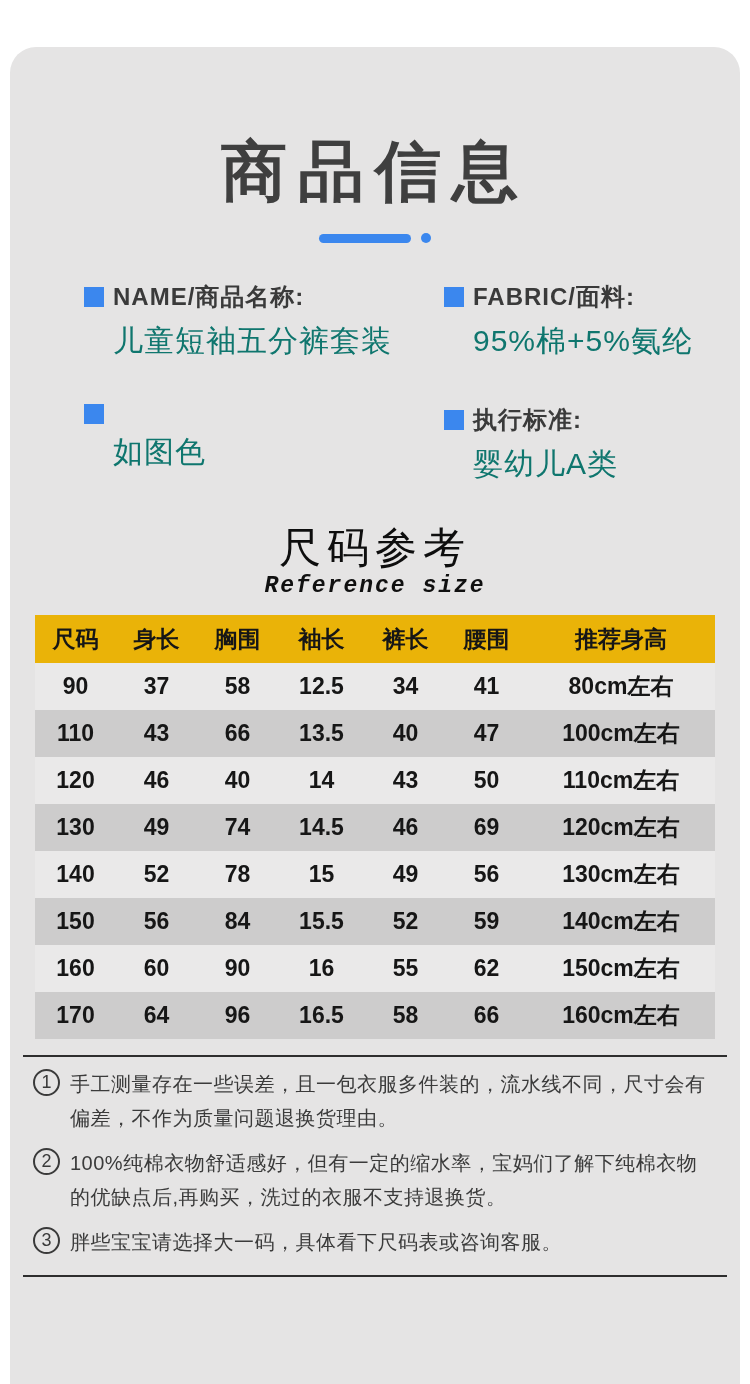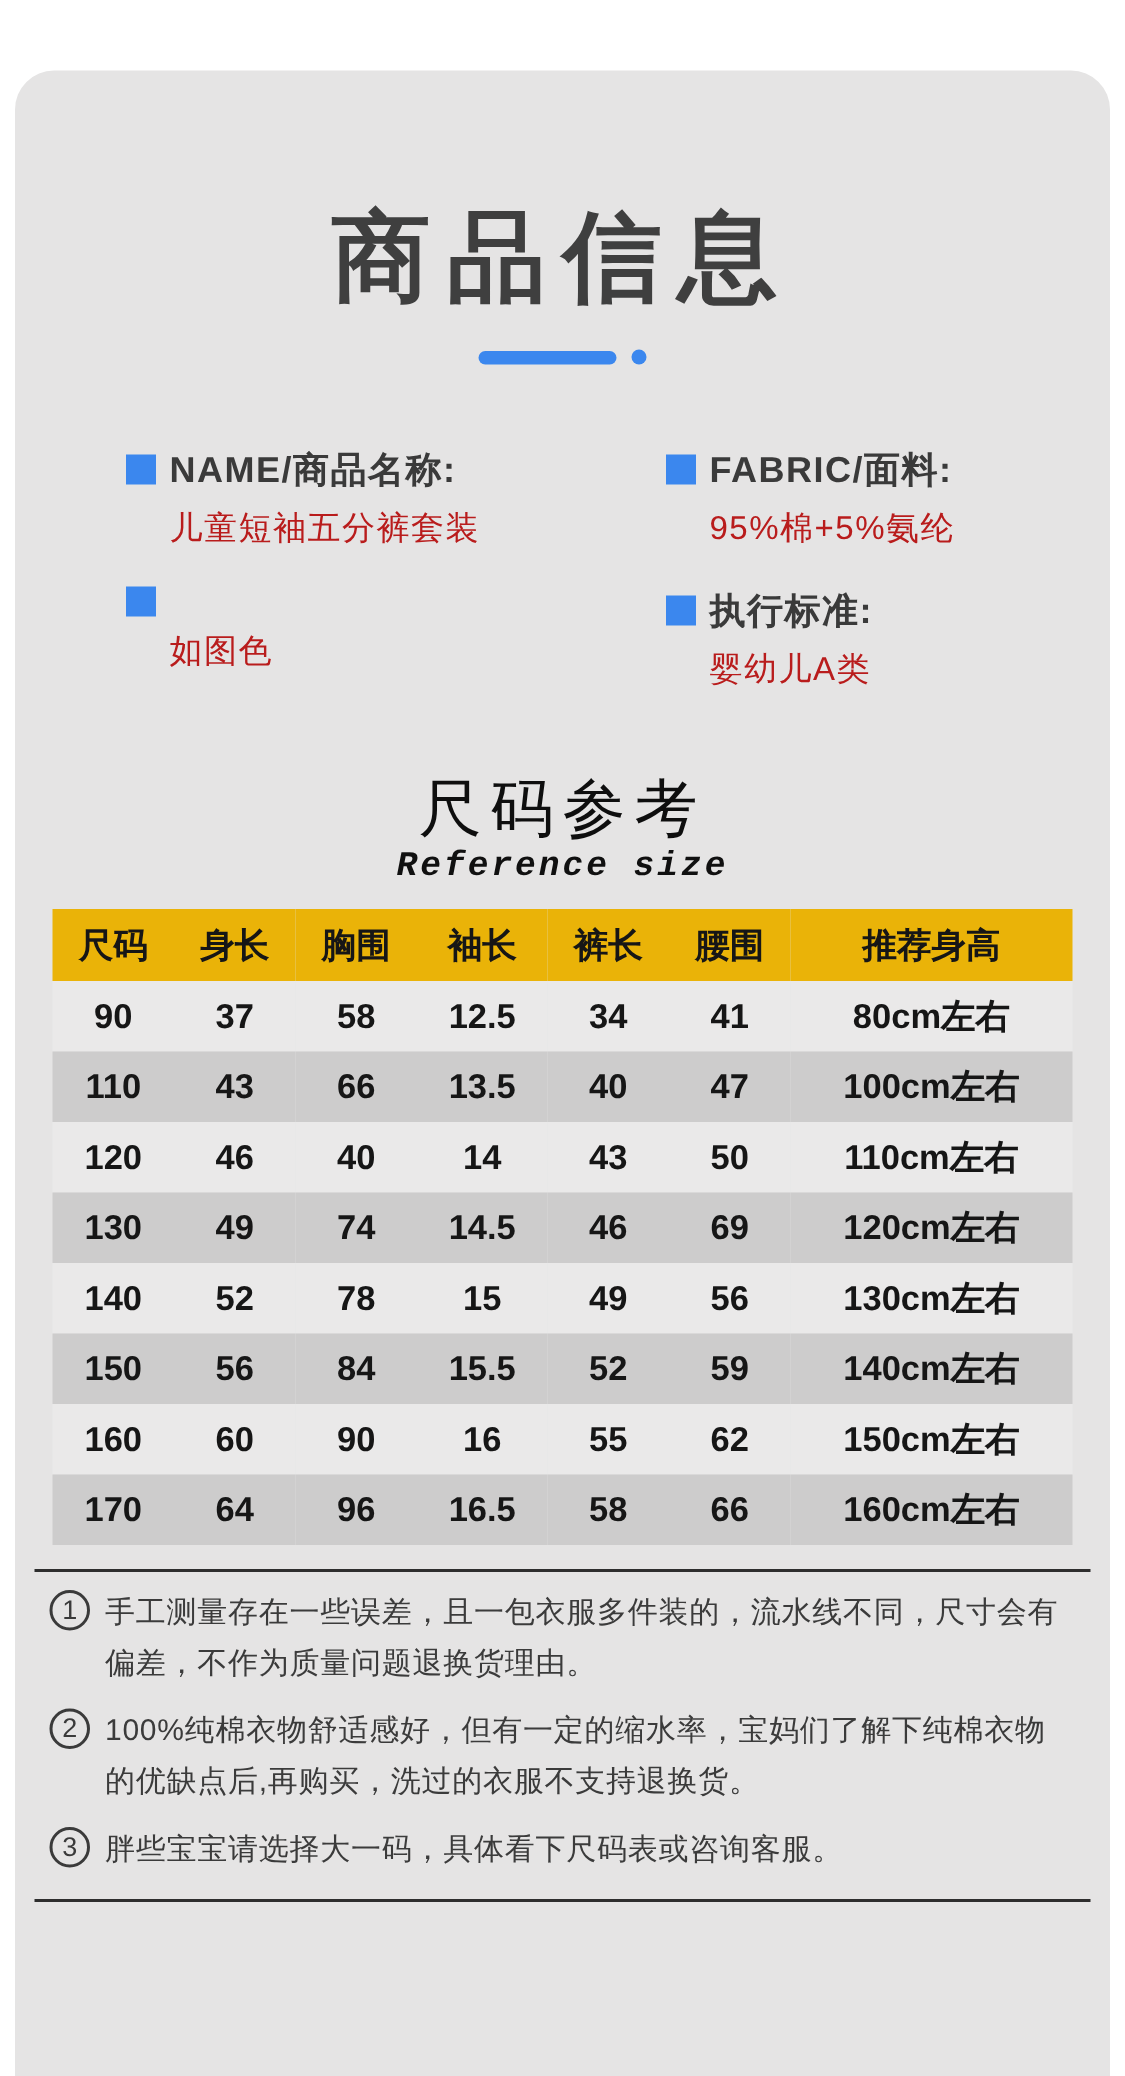--- a/index.html
+++ b/index.html
@@ -21,28 +21,28 @@
     margin:0;text-align:center;
     font-size:66px;line-height:80px;font-weight:900;
     color:#3f3f3f;letter-spacing:11px;
   }
   .underline{display:flex;justify-content:center;align-items:center;gap:10px;margin-top:22px;}
   .underline .bar{width:92px;height:9px;border-radius:5px;background:#3b87ee;}
   .underline .dot{width:10px;height:10px;border-radius:50%;background:#3b87ee;}
 
   .info-grid{
     display:grid;grid-template-columns:360px auto;
-    row-gap:24px;margin:54px 0 0 74px;
+    row-gap:42px;margin:38px 0 0 74px;
   }
   .info-item .label-row{display:flex;align-items:center;gap:9px;}
   .sq{width:20px;height:20px;background:#3b87ee;flex:0 0 auto;}
   .info-label{font-size:24px;font-weight:bold;color:#3a3a3a;letter-spacing:1px;}
-  .info-value{margin:8px 0 0 29px;font-size:22px;color:#b91c1c;letter-spacing:1px;}
-
-  .size-section{margin-top:56px;text-align:center;}
+  .info-value{margin:8px 0 0 29px;font-size:30px;color:#0f766e;letter-spacing:1px;}
+
+  .size-section{margin-top:41px;text-align:center;}
   .size-title{font-size:42px;font-weight:400;color:#0e0e0e;letter-spacing:6px;line-height:44px;}
   .size-sub{
     font-family:Liberation Mono, monospace;font-style:italic;font-weight:bold;
     font-size:23px;color:#101010;margin-top:3px;letter-spacing:2px;
   }
 
   .size-table{
     width:680px;margin:16px auto 0 auto;
     border-collapse:collapse;table-layout:fixed;text-align:center;
   }

